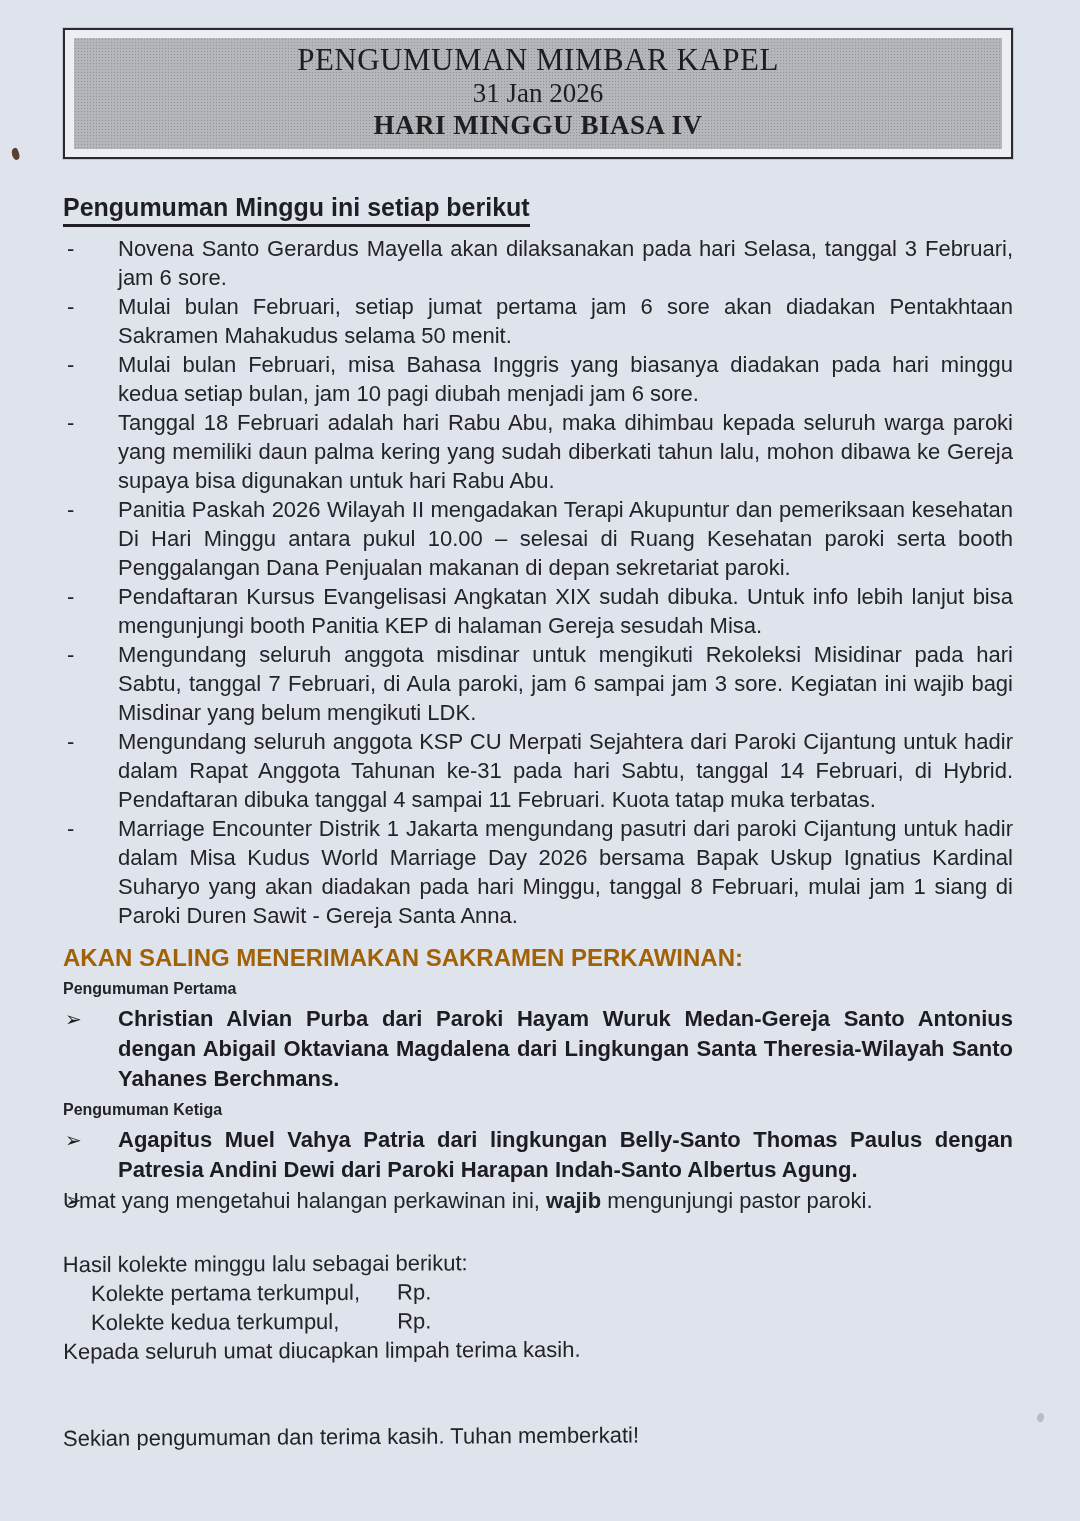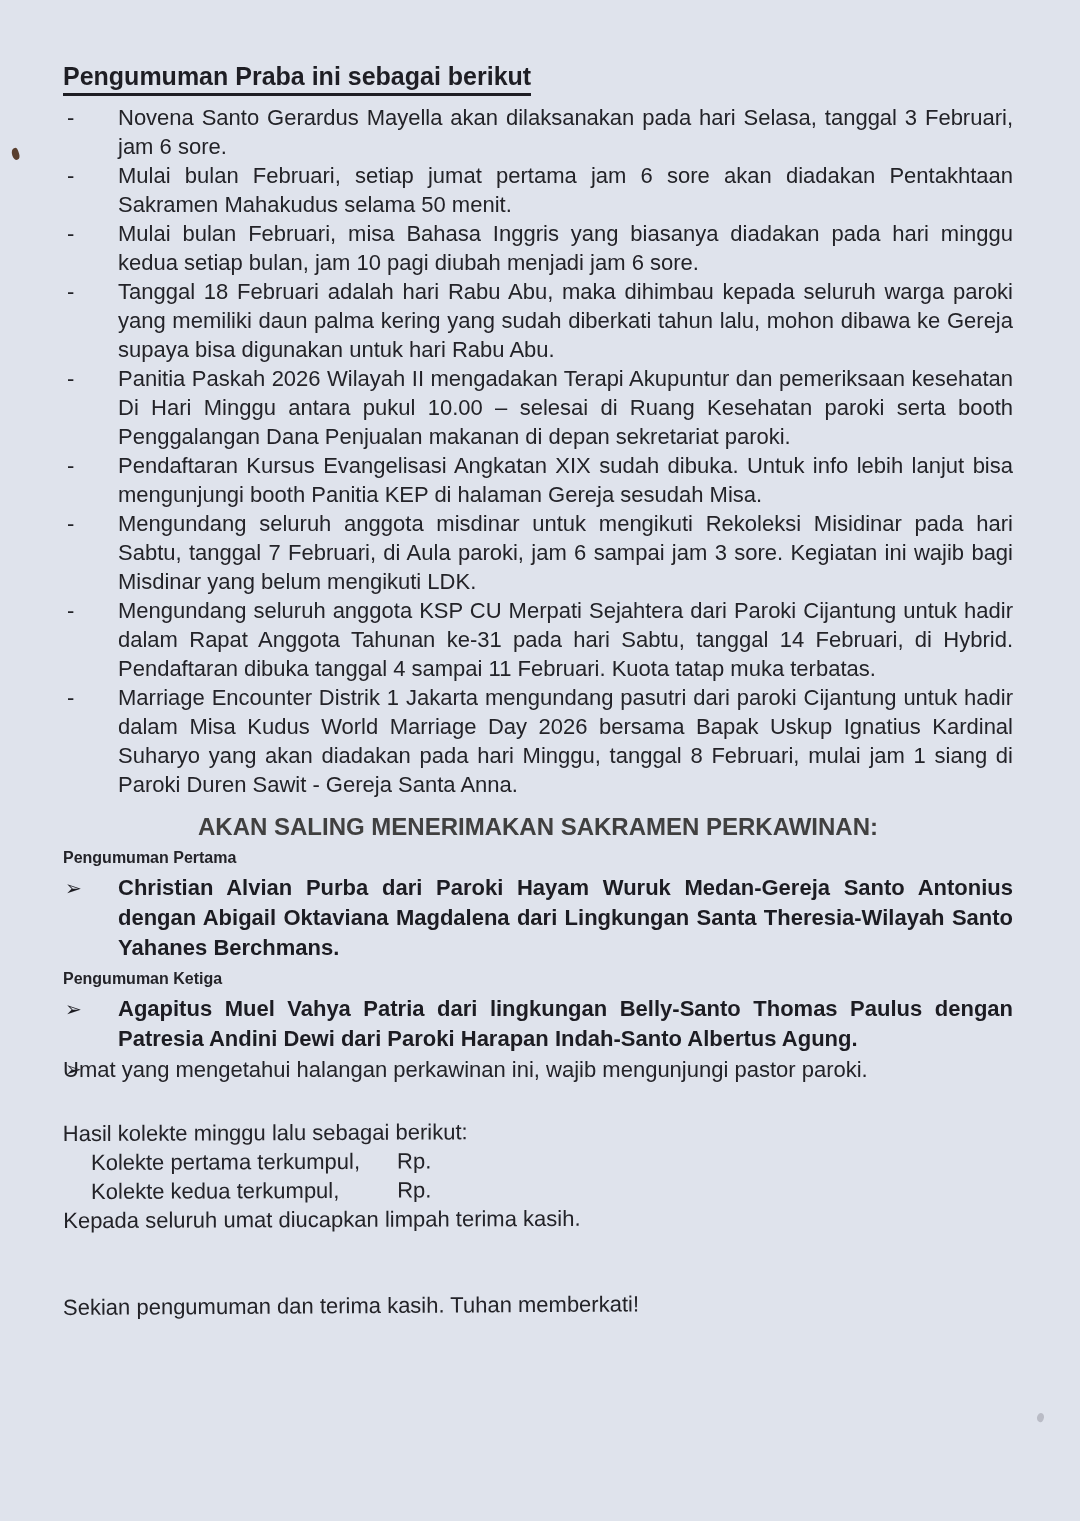--- a/index.html
+++ b/index.html
@@ -59,61 +59,68 @@
     padding-left:55px;
     text-align:justify;
     font-size:22px;line-height:29px;
     margin:0;
   }
   ul.dash-list .dash{position:absolute;left:4px;top:0;}
 
   
   .marriage-heading{
     margin:12px 0 0;
-    font-size:24px;line-height:31px;font-weight:bold;color:#404040;text-align:center;
+    font-size:24px;line-height:31px;font-weight:bold;color:#a16207;
   }
   .sub-label{font-size:16px;line-height:31px;font-weight:bold;}
   ul.arrow-list{list-style:none;margin:0;padding:0;}
   ul.arrow-list li{
     position:relative;
     padding-left:55px;
     text-align:justify;
     font-weight:bold;
     font-size:22px;line-height:30px;color:#1c1c22;
   }
   ul.arrow-list .arrow{
     position:absolute;left:2px;top:0;
     font-family:"DejaVu Sans", sans-serif;
     font-weight:normal;font-size:20px;
   }
   .impediment-note{margin:1px 0 0;font-size:22px;line-height:30px;}
-  .impediment-note b{font-weight:normal;}
+  .impediment-note b{font-weight:bold;}
 
   
   .collection{margin-top:32px;transform:rotate(-0.25deg);}
   .collection p{margin:0;font-size:22px;line-height:29px;}
   .k-row{padding-left:28px;font-size:22px;line-height:29px;}
   .k-label{display:inline-block;width:300px;}
 
   .closing{
     margin:57px 0 0;font-size:22px;line-height:29px;
     transform:rotate(-0.35deg);
   }
 </style>
 </head>
 <body>
 
 <div class="page">
 
+  <div class="header-box">
+    <div class="header-inner">
+      <div class="h-title">PENGUMUMAN MIMBAR KAPEL</div>
+      <div class="h-date">31 Jan 2026</div>
+      <div class="h-sub">HARI MINGGU BIASA IV</div>
+    </div>
+  </div>
 
   <div class="speck1"></div>
   <div class="speck2"></div>
 
   <h2 class="week-heading">
-    <span>Pengumuman Praba ini sebagai berikut</span>
+    <span>Pengumuman Minggu ini setiap berikut</span>
   </h2>
 
   <ul class="dash-list">
     <li>
       <span class="dash">-</span>
       <span>Novena Santo Gerardus Mayella akan dilaksanakan pada hari Selasa, tanggal 3 Februari, jam 6 sore.</span>
     </li>
     <li>
       <span class="dash">-</span>
       <span>Mulai bulan Februari, setiap jumat pertama jam 6 sore akan diadakan Pentakhtaan Sakramen Mahakudus selama 50 menit.</span>

